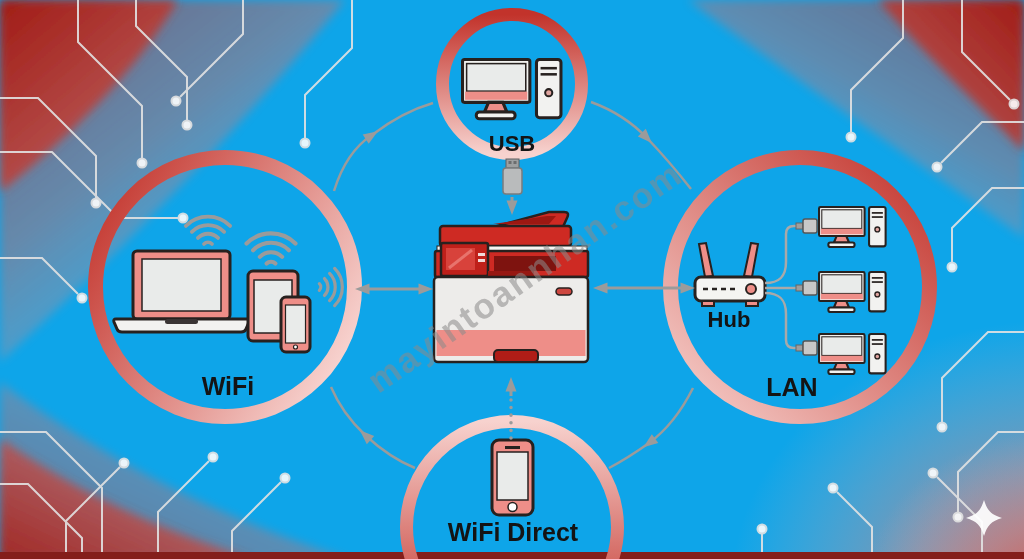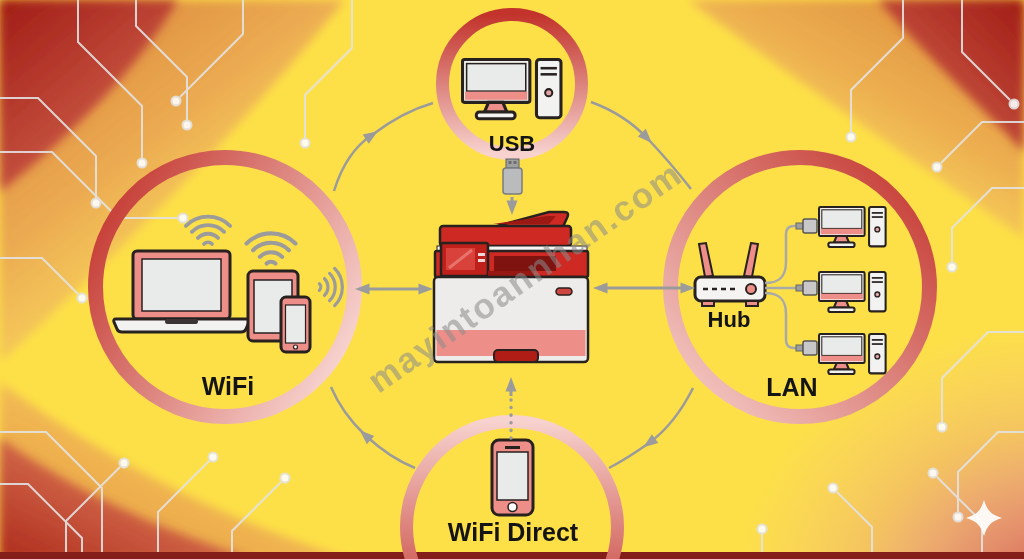--- a/index.html
+++ b/index.html
@@ -1,16 +1,16 @@
 <!DOCTYPE html>
 <html style="--ring-dark: #c2332b; --ring-light: #f7d2ce; --red-primary: #ce2a23; --red-dark: #9c1812; --salmon: #ee8e88; --screen-gray: #e9ebea; --device-light: #f2f2f0; --ink: #27211f; --arrow-gray: #9b9b9b; --circuit-gray: #e3e3e3; --label: #141414; --watermark: #8b8b8b; --bottom-bar: #841e1b; --corner-red: #b3251d;"><head>
 <meta charset="utf-8">
 <style>
   html,body{margin:0;padding:0;background:#fff;}
-  .canvas{position:relative;width:1024px;height:559px;overflow:hidden;background:#fde047;
+  .canvas{position:relative;width:1024px;height:559px;overflow:hidden;background:#0ea5e9;
           font-family:"Liberation Sans",sans-serif;}
   svg{display:block;}
   .ink{stroke:var(--ink);}
   .dev{fill:var(--device-light);stroke:var(--ink);}
   .sal{fill:var(--salmon);stroke:var(--ink);}
   .scr{fill:var(--screen-gray);}
   .wave{fill:none;stroke:var(--arrow-gray);stroke-linecap:round;}
   .cable{fill:none;stroke:#a9a9a9;stroke-width:2.5;}
   .arrowline{stroke:var(--arrow-gray);fill:none;}
   .trace{fill:none;stroke:var(--circuit-gray);stroke-width:2;}

